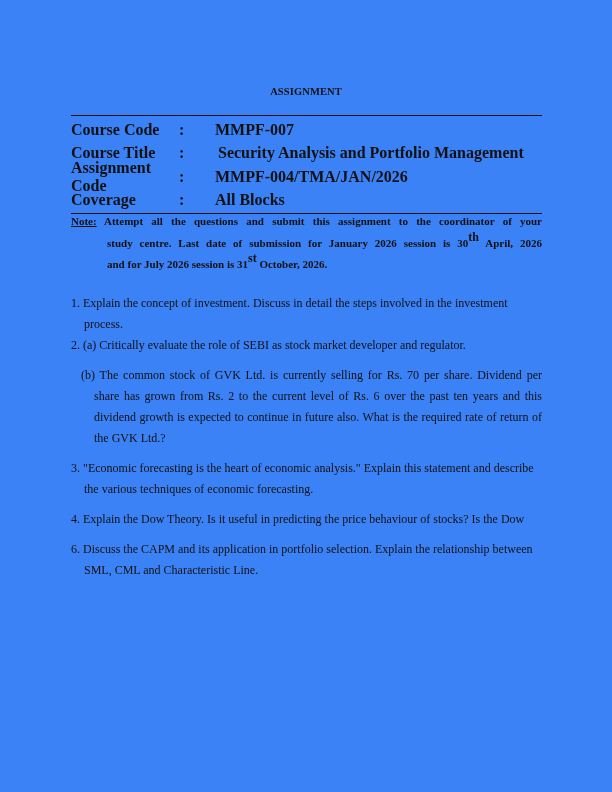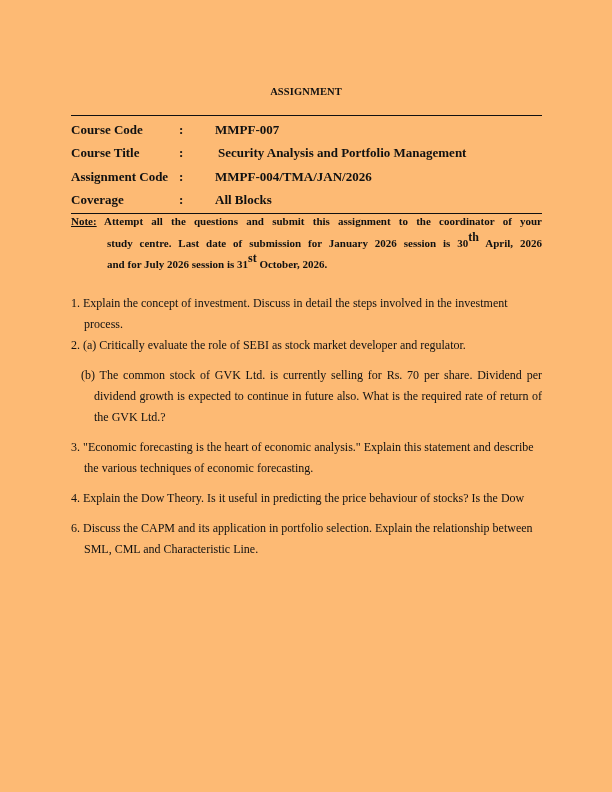--- a/index.html
+++ b/index.html
@@ -12,21 +12,21 @@
       height: 792px;
       position: relative;
       overflow: hidden;
       font-family: "Liberation Serif", "DejaVu Serif", serif;
       color: #111111;
     }
     .page {
       position: absolute;
       left: 0; top: 0;
       width: 612px; height: 792px;
-      background: #fdba74;
+      background: #3b82f6;
     }
     .title {
       position: absolute;
       top: 86px;
       left: 0;
       width: 612px;
       text-align: center;
       font-weight: bold;
       font-size: 10.5px;
       letter-spacing: 0.1px;
@@ -39,21 +39,21 @@
       border-top: 1.2px solid #111;
       border-bottom: 1.2px solid #111;
       padding-top: 2px;
       padding-bottom: 1px;
     }
     .info-row {
       display: flex;
       height: 23.5px;
       align-items: center;
       font-weight: bold;
-      font-size: 13px;
+      font-size: 16px;
     }
     .info-row .lbl { width: 108px; }
     .info-row .colon { width: 36px; }
     .info-row .val { flex: 1; }
     .info-row .val.indent { padding-left: 3px; }
 
     .note {
       position: absolute;
       left: 71px;
       top: 211px;
@@ -141,20 +141,21 @@
   <div class="questions">
     <div class="q q1">
       <div class="q-line">1. Explain the concept of investment. Discuss in detail the steps involved in the investment</div>
       <div class="q-line cont">process.</div>
     </div>
     <div class="q q2a">
       <div class="q-line">2. (a) Critically evaluate the role of SEBI as stock market developer and regulator.</div>
     </div>
     <div class="q q2b">
       <div class="q-line">(b) The common stock of GVK Ltd. is currently selling for Rs. 70 per share. Dividend per</div>
+      <div class="q-line cont">share has grown from Rs. 2 to the current level of Rs. 6 over the past ten years and this</div>
       <div class="q-line cont">dividend growth is expected to continue in future also. What is the required rate of return of</div>
       <div class="q-line cont last">the GVK Ltd.?</div>
     </div>
     <div class="q q3">
       <div class="q-line">3. "Economic forecasting is the heart of economic analysis." Explain this statement and describe</div>
       <div class="q-line cont">the various techniques of economic forecasting.</div>
     </div>
     <div class="q q4">
       <div class="q-line">4. Explain the Dow Theory. Is it useful in predicting the price behaviour of stocks? Is the Dow</div>
     </div>

